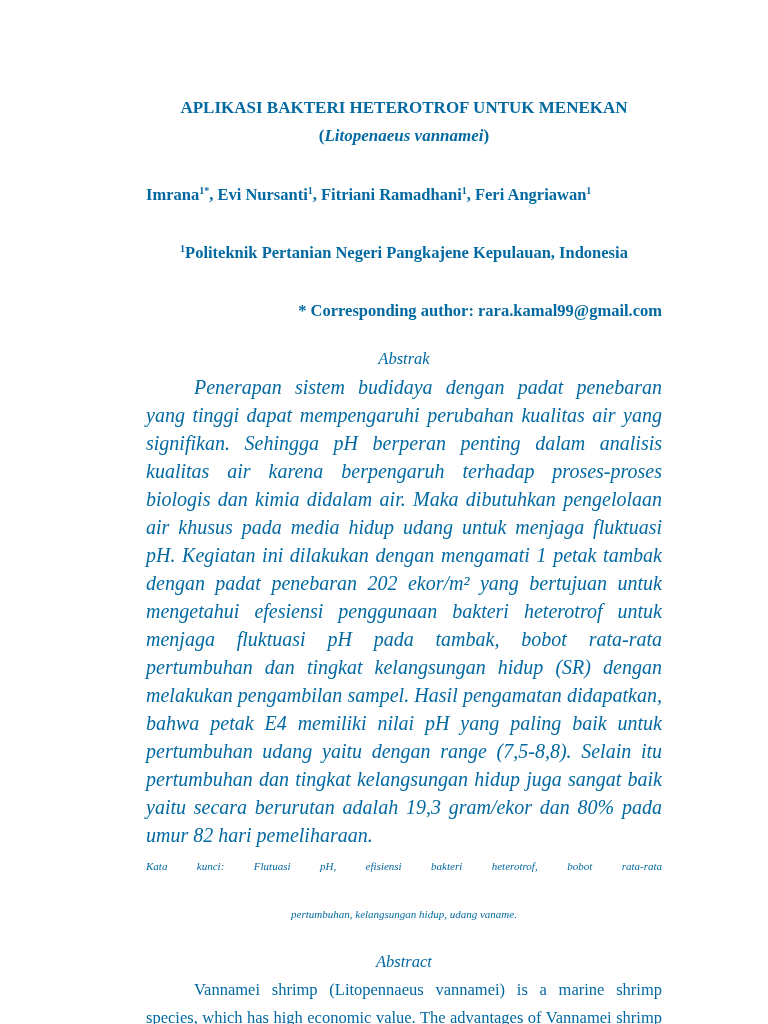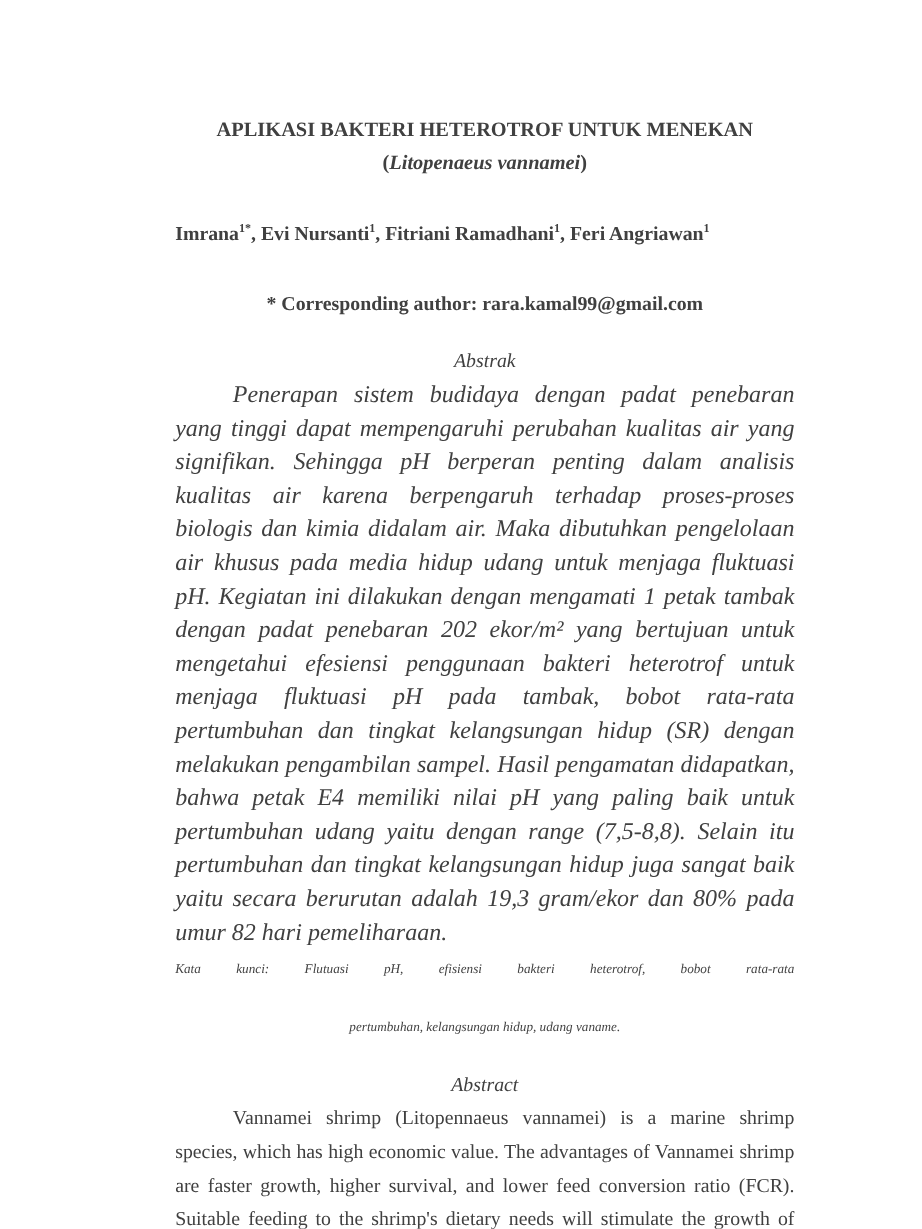--- a/index.html
+++ b/index.html
@@ -5,42 +5,42 @@
   html, body {
     margin: 0; padding: 0;
     width: 768px; height: 1024px;
     overflow: hidden;
     background: #ffffff;
   }
   .page {
     position: relative;
     width: 768px; height: 1024px;
     background: #ffffff;
-    color: #404040;
+    color: #0369a1;
     font-family: "Liberation Serif", "DejaVu Serif", serif;
   }
   .content {
     position: absolute;
     left: 146px; top: 94px;
     width: 516px;
   }
   .title-block { text-align: center; font-weight: bold; font-size: 17px; line-height: 28px; }
   .title-species { font-weight: bold; }
   .title-species .sp { font-style: italic; }
   .byline {
     text-align: left; font-weight: bold;
     font-size: 16.5px; line-height: 28px; margin-top: 31px;
   }
   sup { font-size: 10px; line-height: 0; vertical-align: super; }
   .affiliation {
     text-align: center; font-weight: bold;
     font-size: 16.5px; line-height: 28px; margin-top: 30px;
   }
   .corresponding {
-    text-align: center; font-weight: bold;
+    text-align: right; font-weight: bold;
     font-size: 16.5px; line-height: 28px; margin-top: 30px;
   }
   .section-heading {
     text-align: center; font-weight: normal; font-style: italic;
     font-size: 16.5px; line-height: 28px; margin-top: 20px;
   }
   .abstract-id {
     margin: 0;
     font-style: italic;
     font-size: 20px; line-height: 28px;
@@ -68,20 +68,21 @@
 <div class="page">
   <div class="content">
 
     <div class="title-block">
       <div>APLIKASI BAKTERI HETEROTROF UNTUK MENEKAN</div>
       <div class="title-species"><span>(</span><span class="sp">Litopenaeus vannamei</span><span>)</span></div>
     </div>
 
     <div class="byline"><span>Imrana</span><sup>1*</sup><span>, </span><span>Evi Nursanti</span><sup>1</sup><span>, </span><span>Fitriani Ramadhani</span><sup>1</sup><span>, </span><span>Feri Angriawan</span><sup>1</sup></div>
 
+    <div class="affiliation"><sup>1</sup><span>Politeknik Pertanian Negeri Pangkajene Kepulauan, Indonesia</span></div>
 
     <div class="corresponding">* Corresponding author: rara.kamal99@gmail.com</div>
 
     <div class="section-heading">Abstrak</div>
 
     <p class="abstract-id">Penerapan sistem budidaya dengan padat penebaran yang tinggi dapat mempengaruhi perubahan kualitas air yang signifikan. Sehingga pH berperan penting dalam analisis kualitas air karena berpengaruh terhadap proses-proses biologis dan kimia didalam air. Maka dibutuhkan pengelolaan air khusus pada media hidup udang untuk menjaga fluktuasi pH. Kegiatan ini dilakukan dengan mengamati 1 petak tambak dengan padat penebaran 202 ekor/m² yang bertujuan untuk mengetahui efesiensi penggunaan bakteri heterotrof untuk menjaga fluktuasi pH pada tambak, bobot rata-rata pertumbuhan dan tingkat kelangsungan hidup (SR) dengan melakukan pengambilan sampel. Hasil pengamatan didapatkan, bahwa petak E4 memiliki nilai pH yang paling baik untuk pertumbuhan udang yaitu dengan range (7,5-8,8). Selain itu pertumbuhan dan tingkat kelangsungan hidup juga sangat baik yaitu secara berurutan adalah 19,3 gram/ekor dan 80% pada umur 82 hari pemeliharaan.</p>
 
     <div class="kata-kunci">
       <div class="kata-line1"><span>Kata kunci:</span> <span>Flutuasi pH, efisiensi bakteri heterotrof, bobot rata-rata</span></div>
       <div class="kata-line2">pertumbuhan, kelangsungan hidup, udang vaname.</div>

